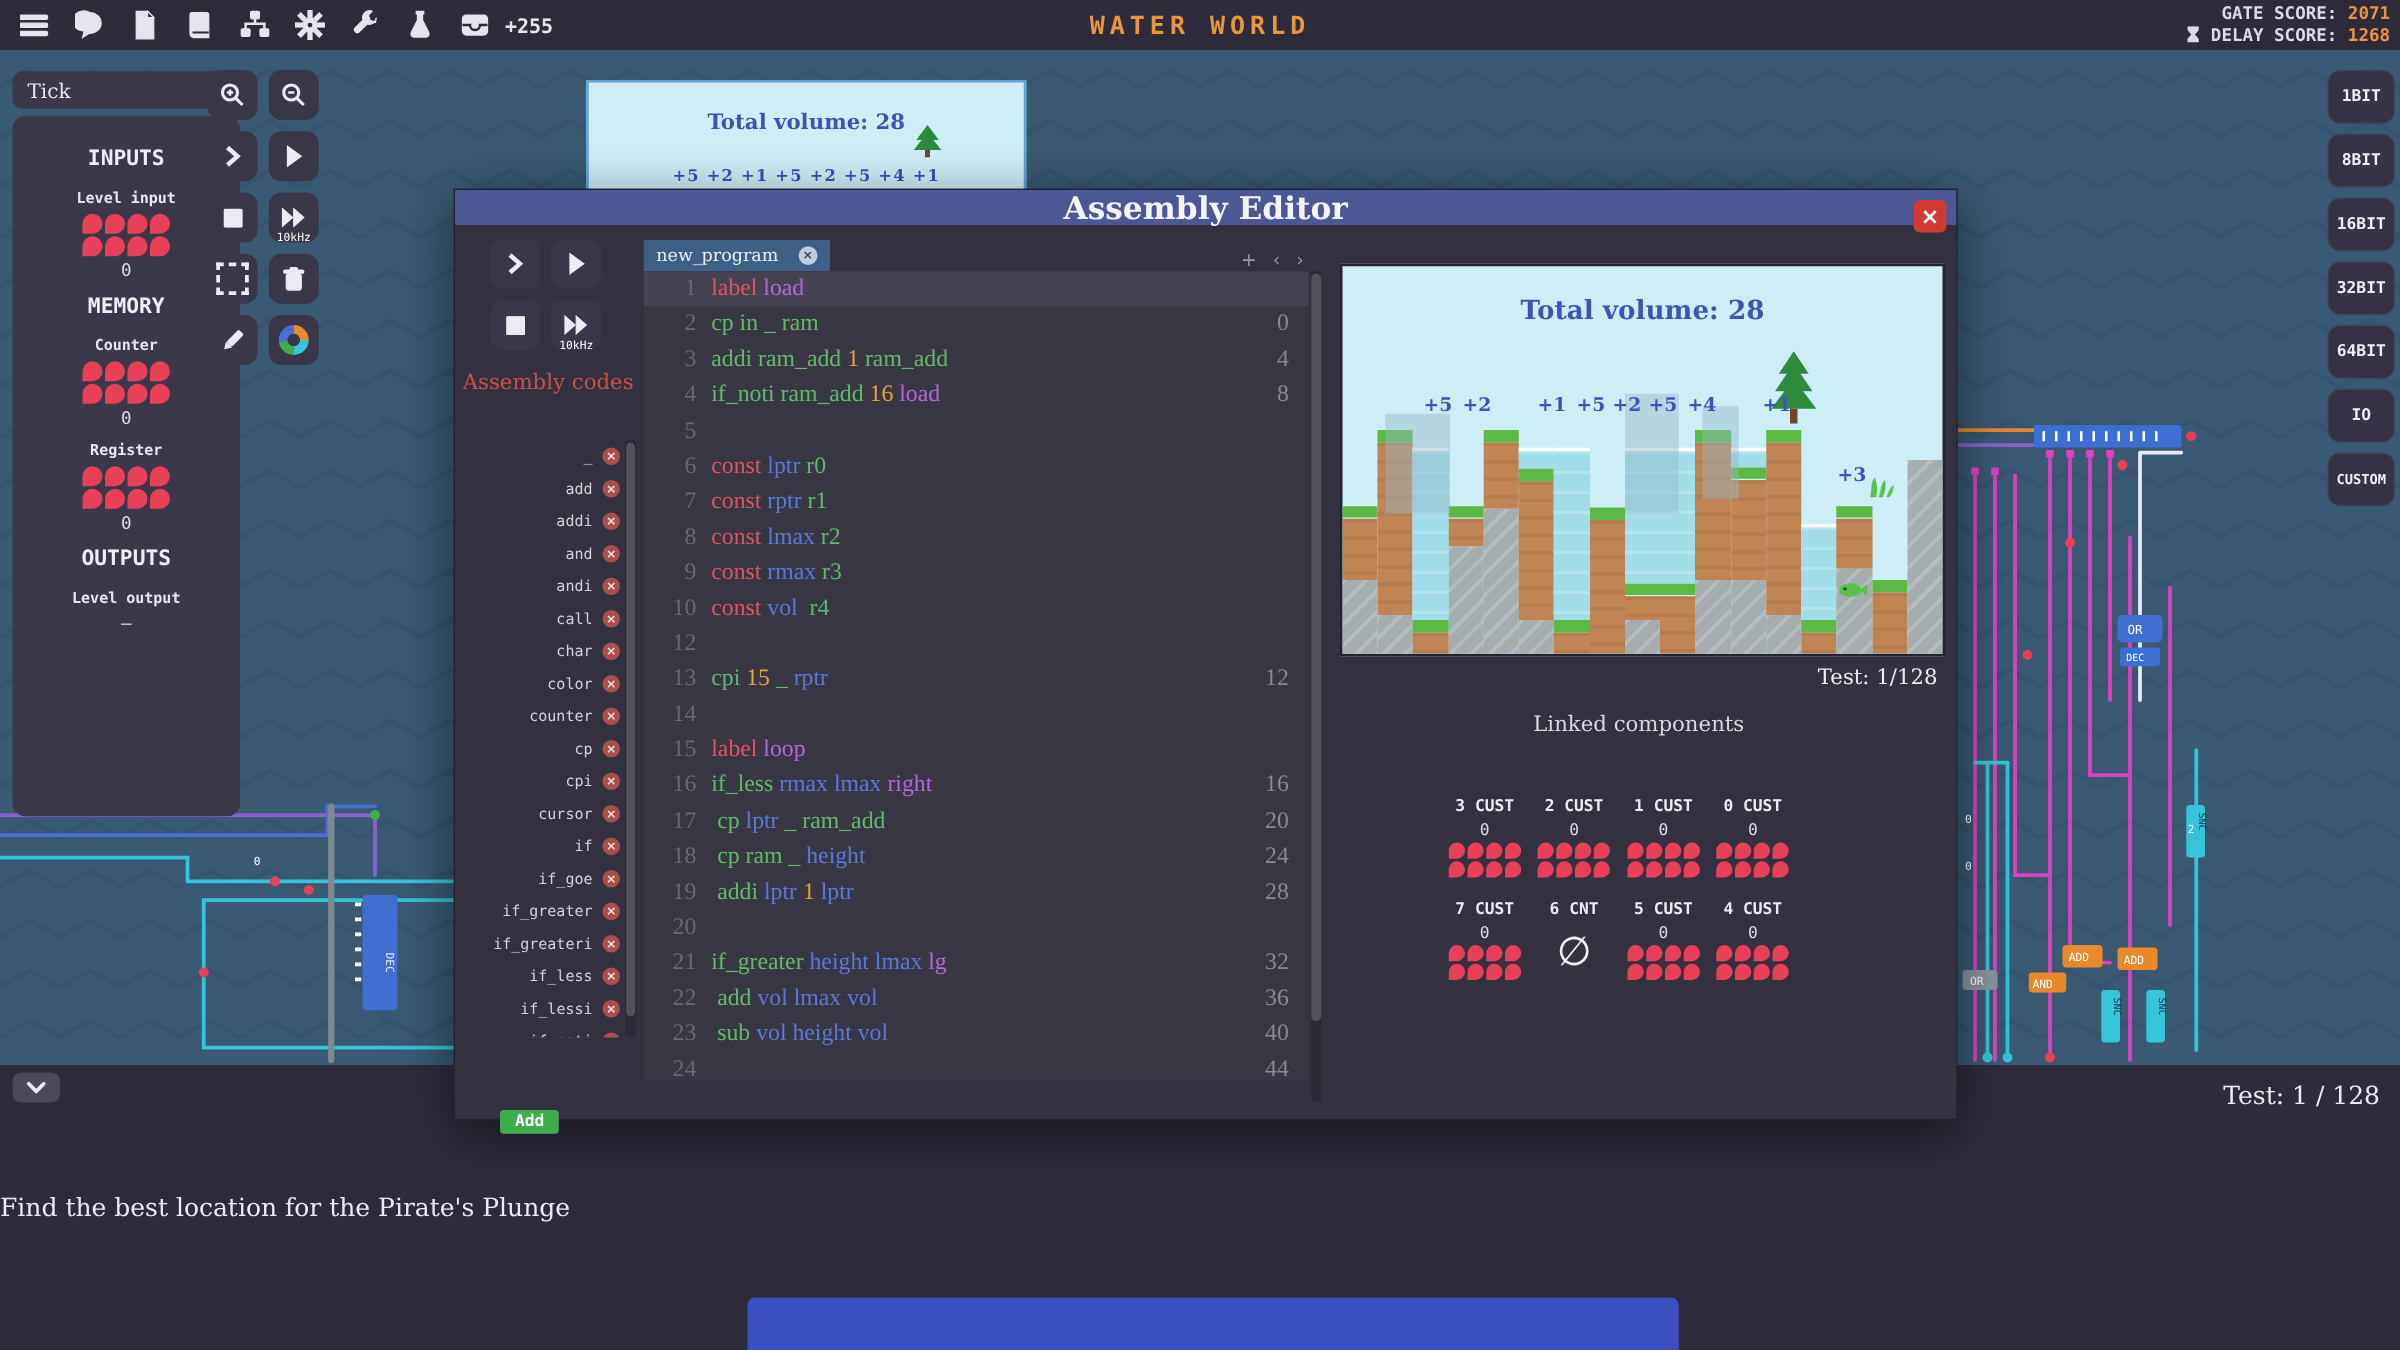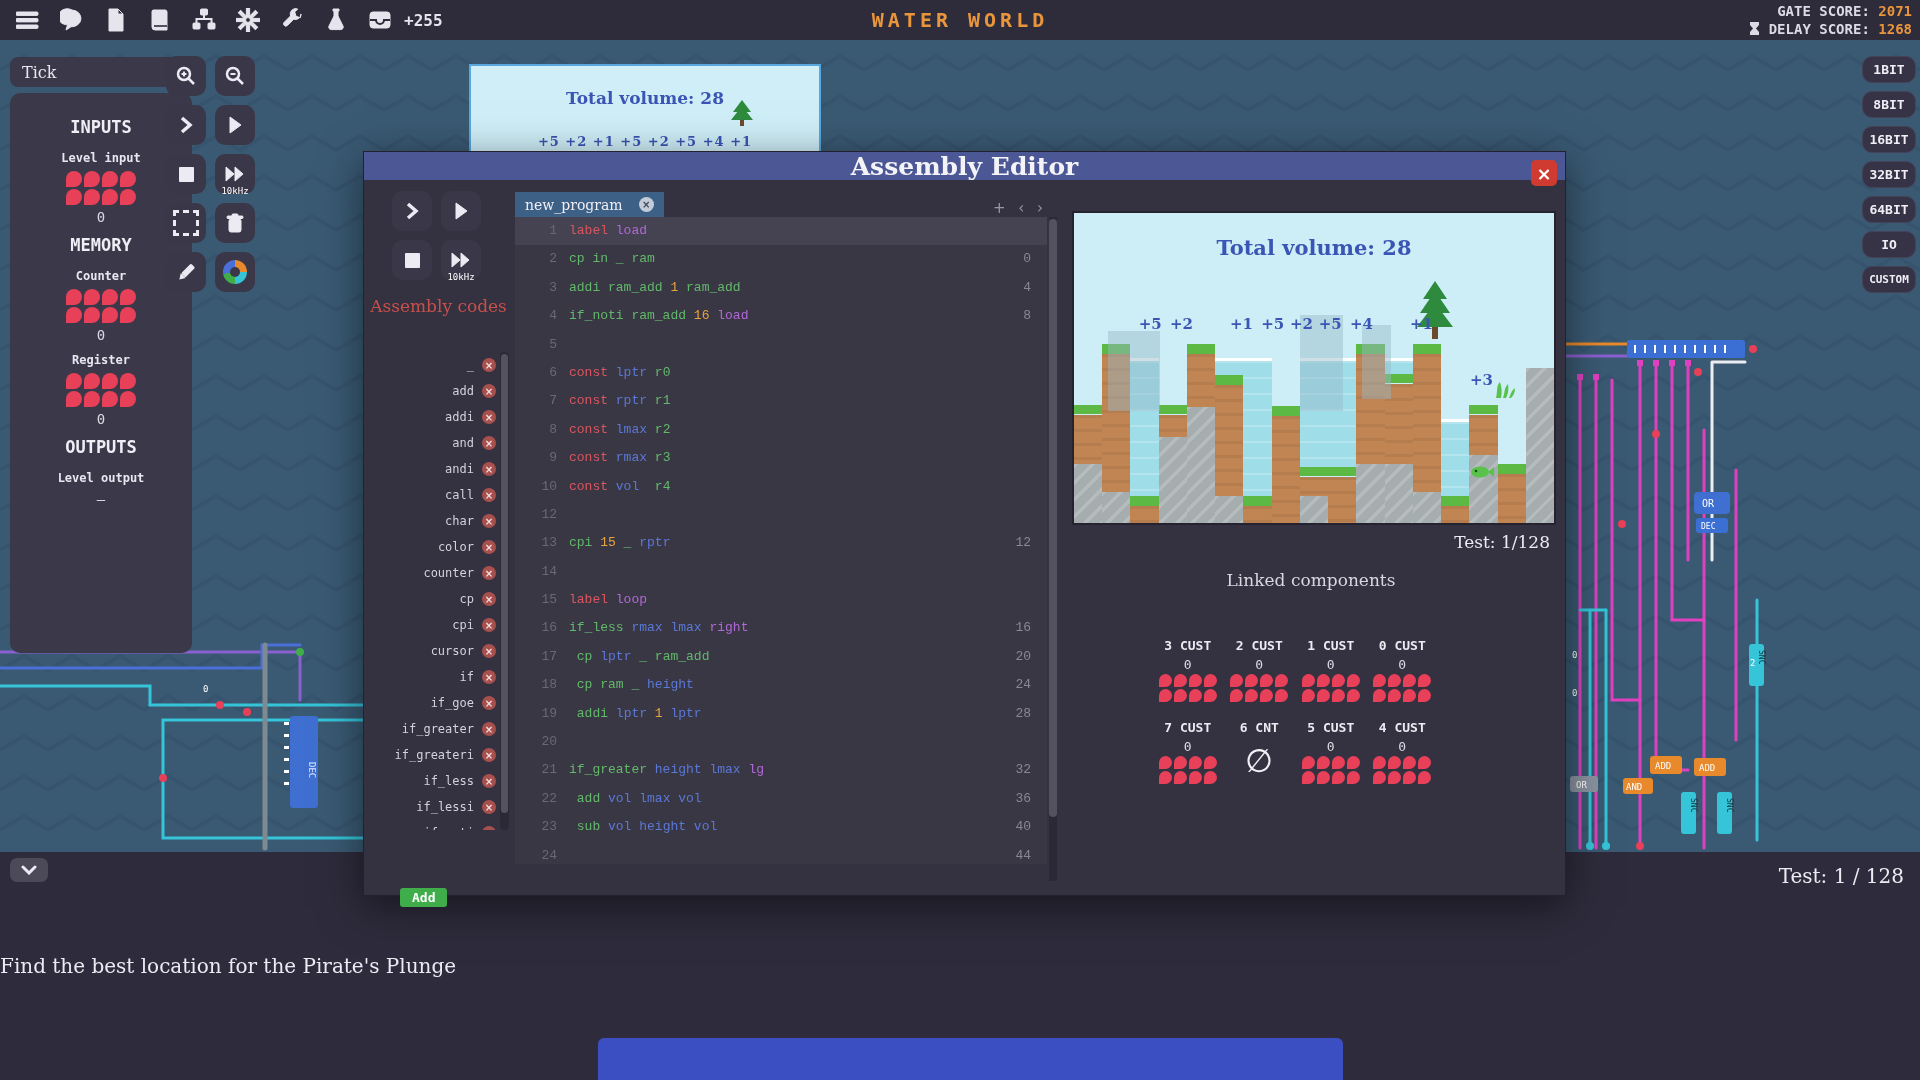--- a/index.html
+++ b/index.html
@@ -56,21 +56,21 @@
   .tool-label{position:absolute;left:0;right:0;bottom:-2px;text-align:center;
       font-family:"DejaVu Sans Mono",monospace;font-size:9px;color:#fff;}
   .sel-box{width:20px;height:20px;border:3px dashed #eceaf2;}
   .color-wheel{width:24px;height:24px;border-radius:50%;
       background:conic-gradient(#e8892c 0 90deg,#35c4d8 90deg 180deg,#3fae4a 180deg 260deg,#4a6fd8 260deg 360deg);
       display:flex;align-items:center;justify-content:center;}
   .color-wheel::after{content:"";width:10px;height:10px;border-radius:50%;background:#3a3749;}
 
   
   #sidebar{position:absolute;right:4px;top:16px;z-index:10;display:flex;flex-direction:column;gap:8px;}
-  .side-btn{width:54px;height:27px;background:#363346;border-radius:10px;border:1px solid #454258;
+  .side-btn{width:54px;height:43px;background:#363346;border-radius:10px;border:1px solid #454258;
       color:#f0eef5;font-family:"DejaVu Sans Mono",monospace;font-weight:bold;font-size:13px;
       display:flex;align-items:center;justify-content:center;cursor:pointer;margin-left:20px;}
 
   
   #bottom-bar{position:absolute;left:0;top:852px;width:1920px;height:228px;background:#2e2b3c;z-index:20;}
   #collapse-btn{position:absolute;left:10px;top:6px;width:38px;height:24px;background:#4c4959;border-radius:7px;
       display:flex;align-items:center;justify-content:center;cursor:pointer;}
   #objective{position:absolute;left:0;right:0;top:102px;text-align:left;
       font-family:"DejaVu Serif",serif;font-size:20px;color:#eceaf2;}
   #bottom-test{position:absolute;right:16px;top:12px;font-family:"DejaVu Serif",serif;font-size:20px;color:#eceaf2;}
@@ -102,21 +102,21 @@
 
   
   #m-code{position:absolute;left:149px;top:0;width:544px;height:701px;}
   #tab-row{position:absolute;left:2px;top:12px;width:532px;height:25px;display:flex;align-items:flex-end;}
   #tab{height:25px;background:#3c6086;display:flex;align-items:center;gap:16px;padding:0 10px;cursor:pointer;}
   #tab .tab-label{font-family:"DejaVu Serif",serif;font-size:14px;color:#f0eef4;}
   .tab-close{width:15px;height:15px;border-radius:50%;background:#c2cbd8;color:#3c4452;font-size:10px;font-weight:bold;
       display:flex;align-items:center;justify-content:center;cursor:pointer;}
   #tab-controls{margin-left:auto;color:#9a97a6;font-size:15px;letter-spacing:4px;cursor:pointer;}
   #code-area{position:absolute;left:2px;top:37px;width:532px;height:647px;background:#3a3745;overflow:hidden;
-      font-family:Liberation Mono, monospace;font-size:13px;}
+      font-family:Liberation Serif, serif;font-size:19px;}
   .code-line{height:28.4px;line-height:28.4px;white-space:pre;position:relative;}
   .code-line.hl{background:#454252;}
   .ln{display:inline-block;width:42px;text-align:right;color:#6b6876;margin-right:12px;}
   .addr{position:absolute;right:16px;color:#8a8795;}
   #code-scroll{position:absolute;left:536px;top:37px;width:8px;height:664px;background:#2c2936;}
   #code-scroll .thumb{position:absolute;left:0;top:2px;width:8px;height:90%;background:#55525f;border-radius:4px;}
 
   
   #m-right{position:absolute;left:693px;top:0;width:508px;height:701px;}
   #preview{position:absolute;left:15px;top:31px;width:480px;height:310px;background:#cdeef6;

